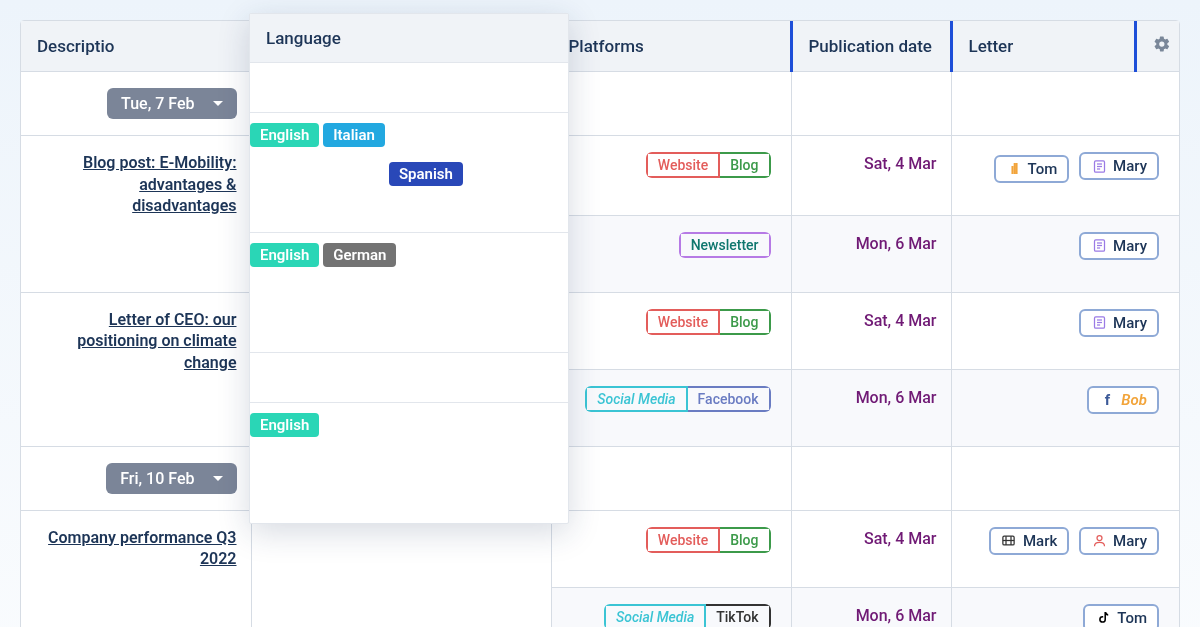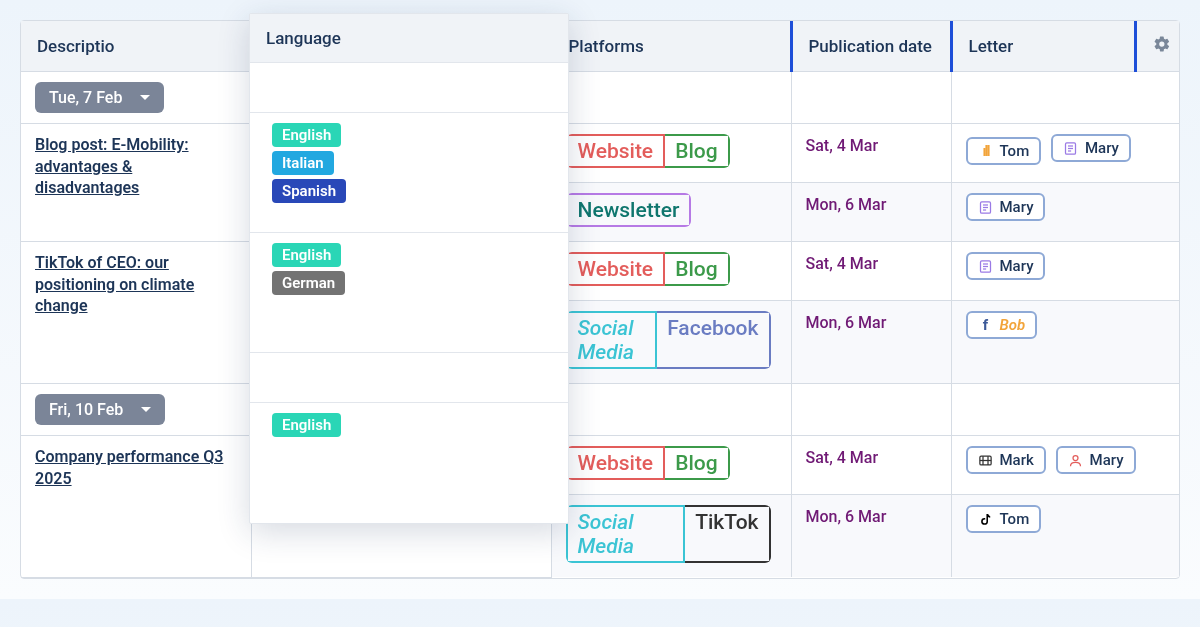--- a/index.html
+++ b/index.html
@@ -28,24 +28,25 @@
     text-align: left;
     padding: 14px 16px;
     font-weight: 500;
     border-bottom: 1px solid #d6dce4;
     border-right: 3px solid #1d4ed8;
     color: #1d3557;
     font-size: 17px;
   }
   th:last-child { border-right: none; }
   td {
-    padding: 10px 14px;
+    padding: 16px 14px;
     border-bottom: 1px solid #d6dce4;
     border-right: 1px solid #d6dce4;
     vertical-align: top;
+    text-align: right;
   }
   td:last-child { border-right: none; }
   tr:last-child td { border-bottom: none; }
   .col-desc { width: 230px; }
   .col-lang { width: 300px; }
   .col-plat { width: 240px; }
   .col-date { width: 160px; }
   .col-tasks { width: auto; }
   .col-gear { width: 44px; text-align:center; }
   .gear-svg { width:18px; height:18px; fill:#7a8799; }
@@ -71,49 +72,49 @@
     display: inline-block;
     padding: 3px 10px;
     border-radius: 4px;
     font-weight: 600;
     font-size: 15px;
     margin-right: 4px;
     margin-bottom: 4px;
   }
   .tag-eng { background:#2ad6b6; color:#fff; }
   .tag-ita { background:#22a8e0; color:#fff; }
-  .tag-spa { background:#2948b8; color:#fff; }
+  .tag-spa { background:#2948b8; color:#fff;margin-top:39px; }
   .tag-ger { background:#737373; color:#fff; }
   .chip-combo {
     display: inline-flex;
     align-items: stretch;
     border-radius: 6px;
     overflow: hidden;
     margin-right: 6px;
     margin-bottom: 4px;
-    font-size: 21px;
+    font-size: 14px;
     font-weight: 500;
   }
   .chip-combo span { padding: 3px 10px; }
   .chip-website { border:2px solid #e35d5b; color:#e35d5b; }
   .chip-blog { border:2px solid #3c9a4a; border-left:none; color:#3c9a4a; }
   .chip-newsletter { border:2px solid #b67ae5; color:#0f766e; }
   .chip-social { border:2px solid #3bc4d4; color:#3bc4d4;font-style:italic; }
   .chip-facebook { border:2px solid #6a7cc2; border-left:none; color:#6a7cc2; }
   .chip-tiktok { border:2px solid #333; border-left:none; color:#333; }
   .date-text { font-weight:500; font-size:16px; color:#701a75; padding-top:2px; }
   .task-chip {
     display: inline-flex;
     align-items: center;
     gap: 6px;
     border: 2px solid #8ea9d6;
     border-radius: 6px;
     padding: 3px 10px;
     margin-right: 6px;
-    margin-bottom: 1px;
+    margin-bottom: 16px;
     font-size: 15px;
     font-weight: 500;
     color: #1d3557;
     background:#fff;
   }
   .task-chip .ico { width:16px; height:16px; display:inline-flex; align-items:center; justify-content:center; }
   .ico-bars { color:#f2a43a; font-weight:bold; letter-spacing:-2px; }
   .ico-fb { color:#3b5998; font-weight:bold; }
   .bob-name { color:#f2a43a; font-style:italic; font-weight:600; }
   .subrow td { background:#f8f9fc; }
@@ -130,27 +131,26 @@
     z-index: 10;
   }
   .float-col .fc-head {
     background:#f0f3f7;
     padding: 14px 16px;
     font-weight: 500;
     font-size: 17px;
     border-bottom: 1px solid #e2e6ec;
   }
   .float-col .fc-row {
-    padding: 10px 22px;
+    padding: 10px 0;
     border-bottom: 1px solid #e2e6ec;
     min-height: 48px;
     display:flex;
     align-items:flex-start;
     flex-wrap:wrap;
-    flex-direction:column;
   }
   .float-col .fc-row.empty { min-height: 50px; }
   .float-col .fc-row.tall { min-height: 120px; align-items:flex-start; }
   .float-col .fc-row:last-child { border-bottom:none; min-height:120px; }
   svg.ico-svg { width:15px; height:15px; }
 </style>
 </head>
 <body>
 
 <div class="table-wrap">
@@ -244,21 +244,21 @@
                   <line x1="8" y1="16" x2="13" y2="16"></line>
                 </svg>
               </span>
               <span>Mary</span>
             </span>
         </td>
       </tr>
 
       <tr>
         <td rowspan="2">
-            <div class="desc-text">TikTok of CEO: our positioning on climate change</div>
+            <div class="desc-text">Letter of CEO: our positioning on climate change</div>
           </td>
         <td rowspan="2"></td>
         <td>
           <div class="chip-combo">
             <span class="chip-website">Website</span>
             <span class="chip-blog">Blog</span>
           </div>
         </td>
         <td>
             <div class="date-text">Sat, 4 Mar</div>
@@ -303,21 +303,21 @@
           </div>
         </td>
         <td></td>
           <td></td>
           <td></td>
           <td colspan="2"></td>
       </tr>
 
       <tr>
         <td rowspan="2">
-            <div class="desc-text">Company performance Q3 2025</div>
+            <div class="desc-text">Company performance Q3 2022</div>
           </td>
         <td rowspan="2"></td>
         <td>
           <div class="chip-combo">
             <span class="chip-website">Website</span>
             <span class="chip-blog">Blog</span>
           </div>
         </td>
         <td>
             <div class="date-text">Sat, 4 Mar</div>

